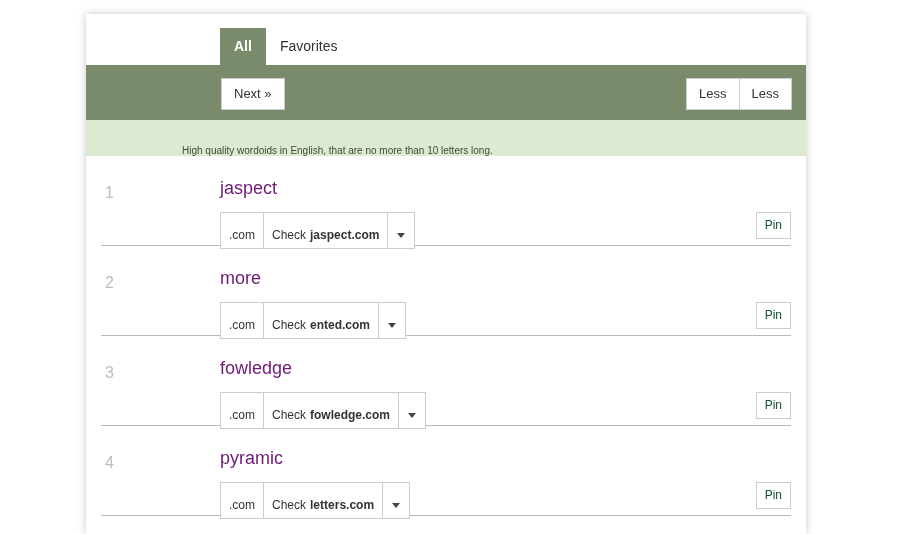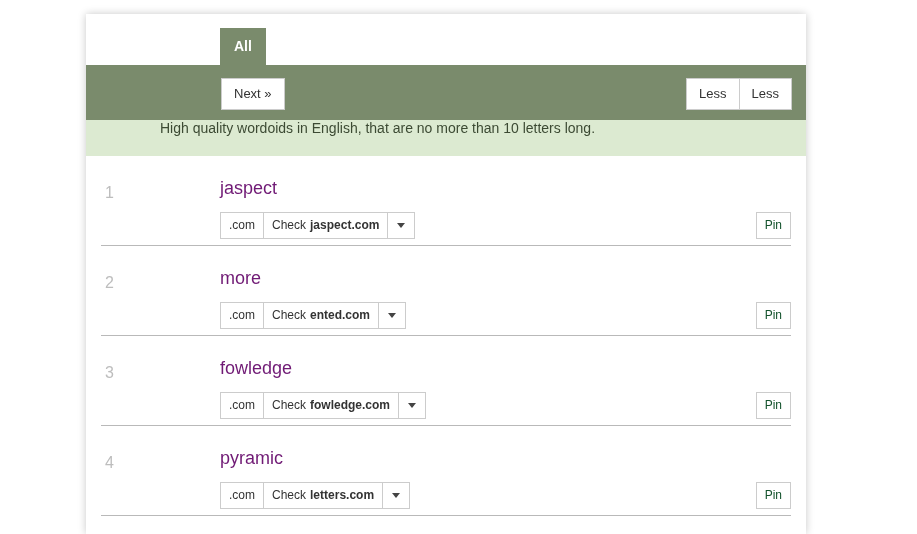--- a/index.html
+++ b/index.html
@@ -98,24 +98,24 @@
   }
   .density .btn + .btn {
     margin-left: -1px;
   }
 
   
   .banner {
     height: 36px;
     background: #dcead1;
     color: #3c4a33;
-    font-size: 14px;
-    display: flex;
-    align-items: flex-start;
-    padding-left: 74px;
+    font-size: 10px;
+    display: flex;
+    align-items: flex-end;
+    padding-left: 96px;
     box-sizing: border-box;
   }
 
   
   .results {
     padding: 0 15px;
   }
   .row {
     position: relative;
     height: 90px;
@@ -143,21 +143,21 @@
     top: 56px;
     display: flex;
     align-items: stretch;
   }
   .seg {
     font-size: 12px;
     line-height: 1;
     color: #333333;
     background: #ffffff;
     border: 1px solid #cccccc;
-    padding: 6px 8px 7px 8px;
+    padding: 16px 8px 7px 8px;
     cursor: pointer;
     user-select: none;
     white-space: nowrap;
     display: flex;
     align-items: center;
   }
   .btn-group .seg + .seg {
     margin-left: -1px;
   }
   .seg .domain {
@@ -194,20 +194,23 @@
 <body>
 
 <div id="app">
 
   <div class="panel">
 
     <div class="tabstrip">
       <div class="tab active">
         <span>All</span>
       </div>
+      <div class="tab">
+        <span>Favorites</span>
+      </div>
     </div>
 
     <div class="navbar">
       <div class="pager">
         <div class="btn">
           <span>Next »</span>
         </div>
       </div>
       <div class="density">
         <div class="btn">

